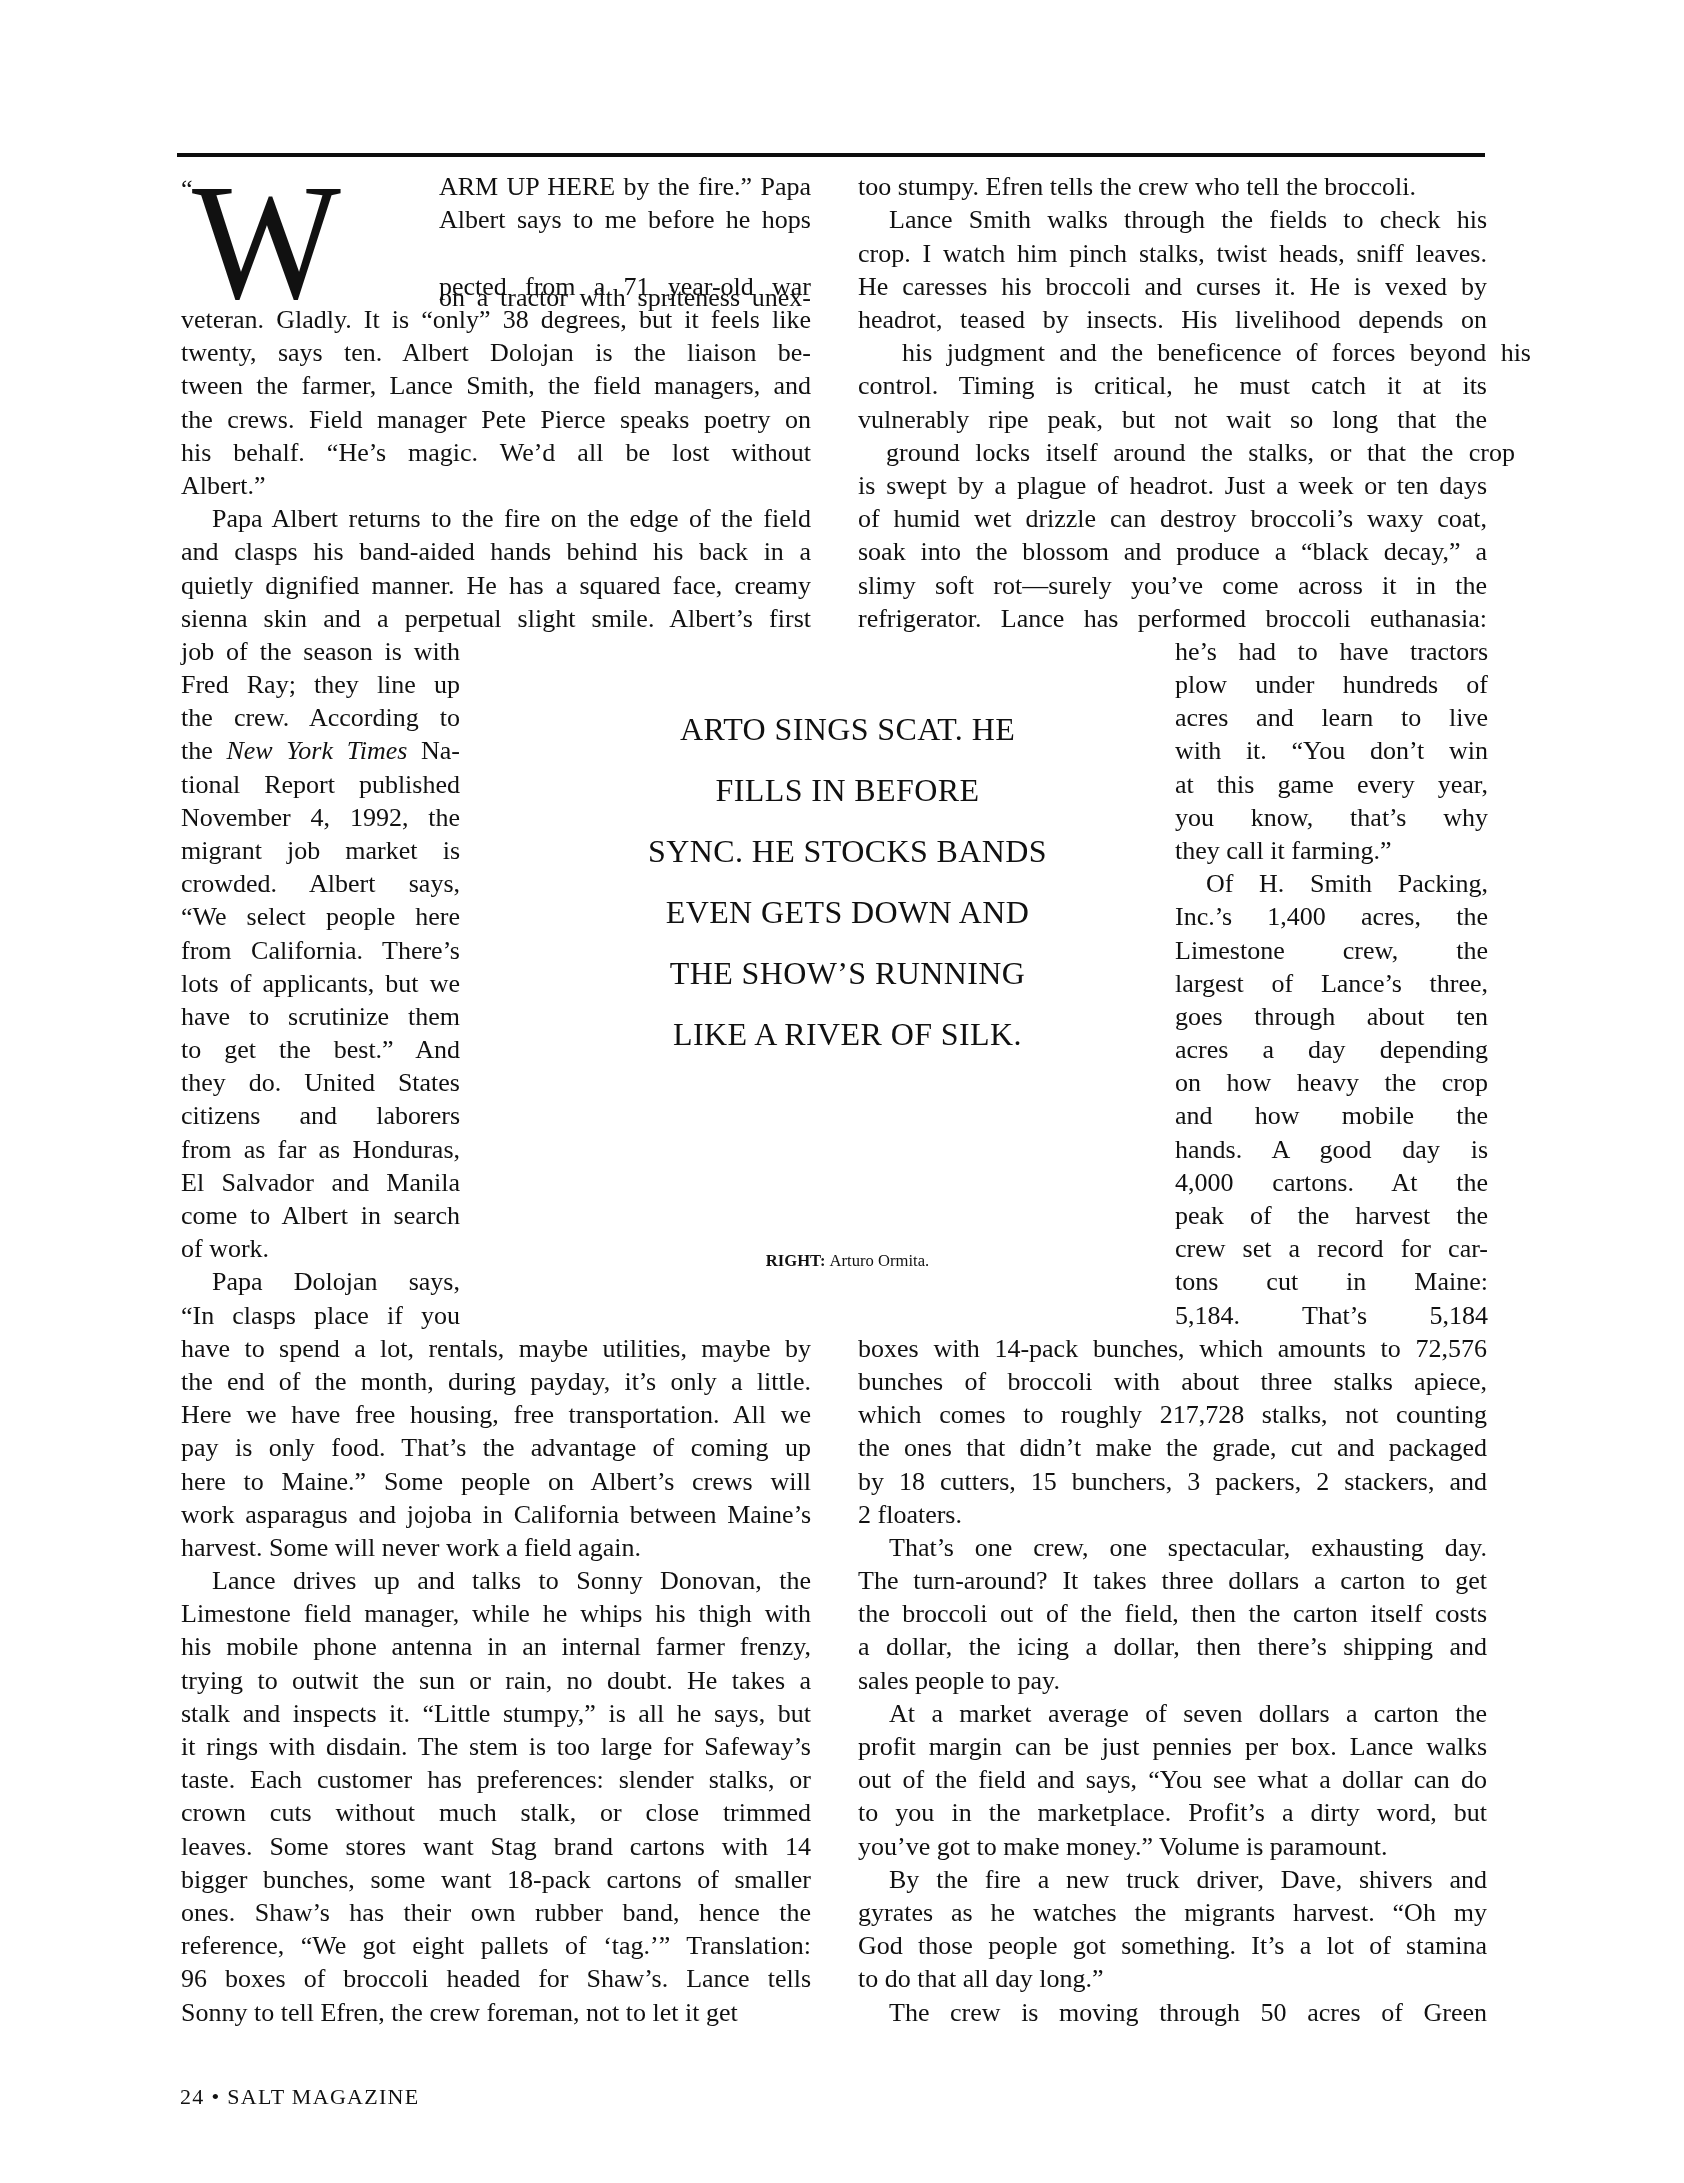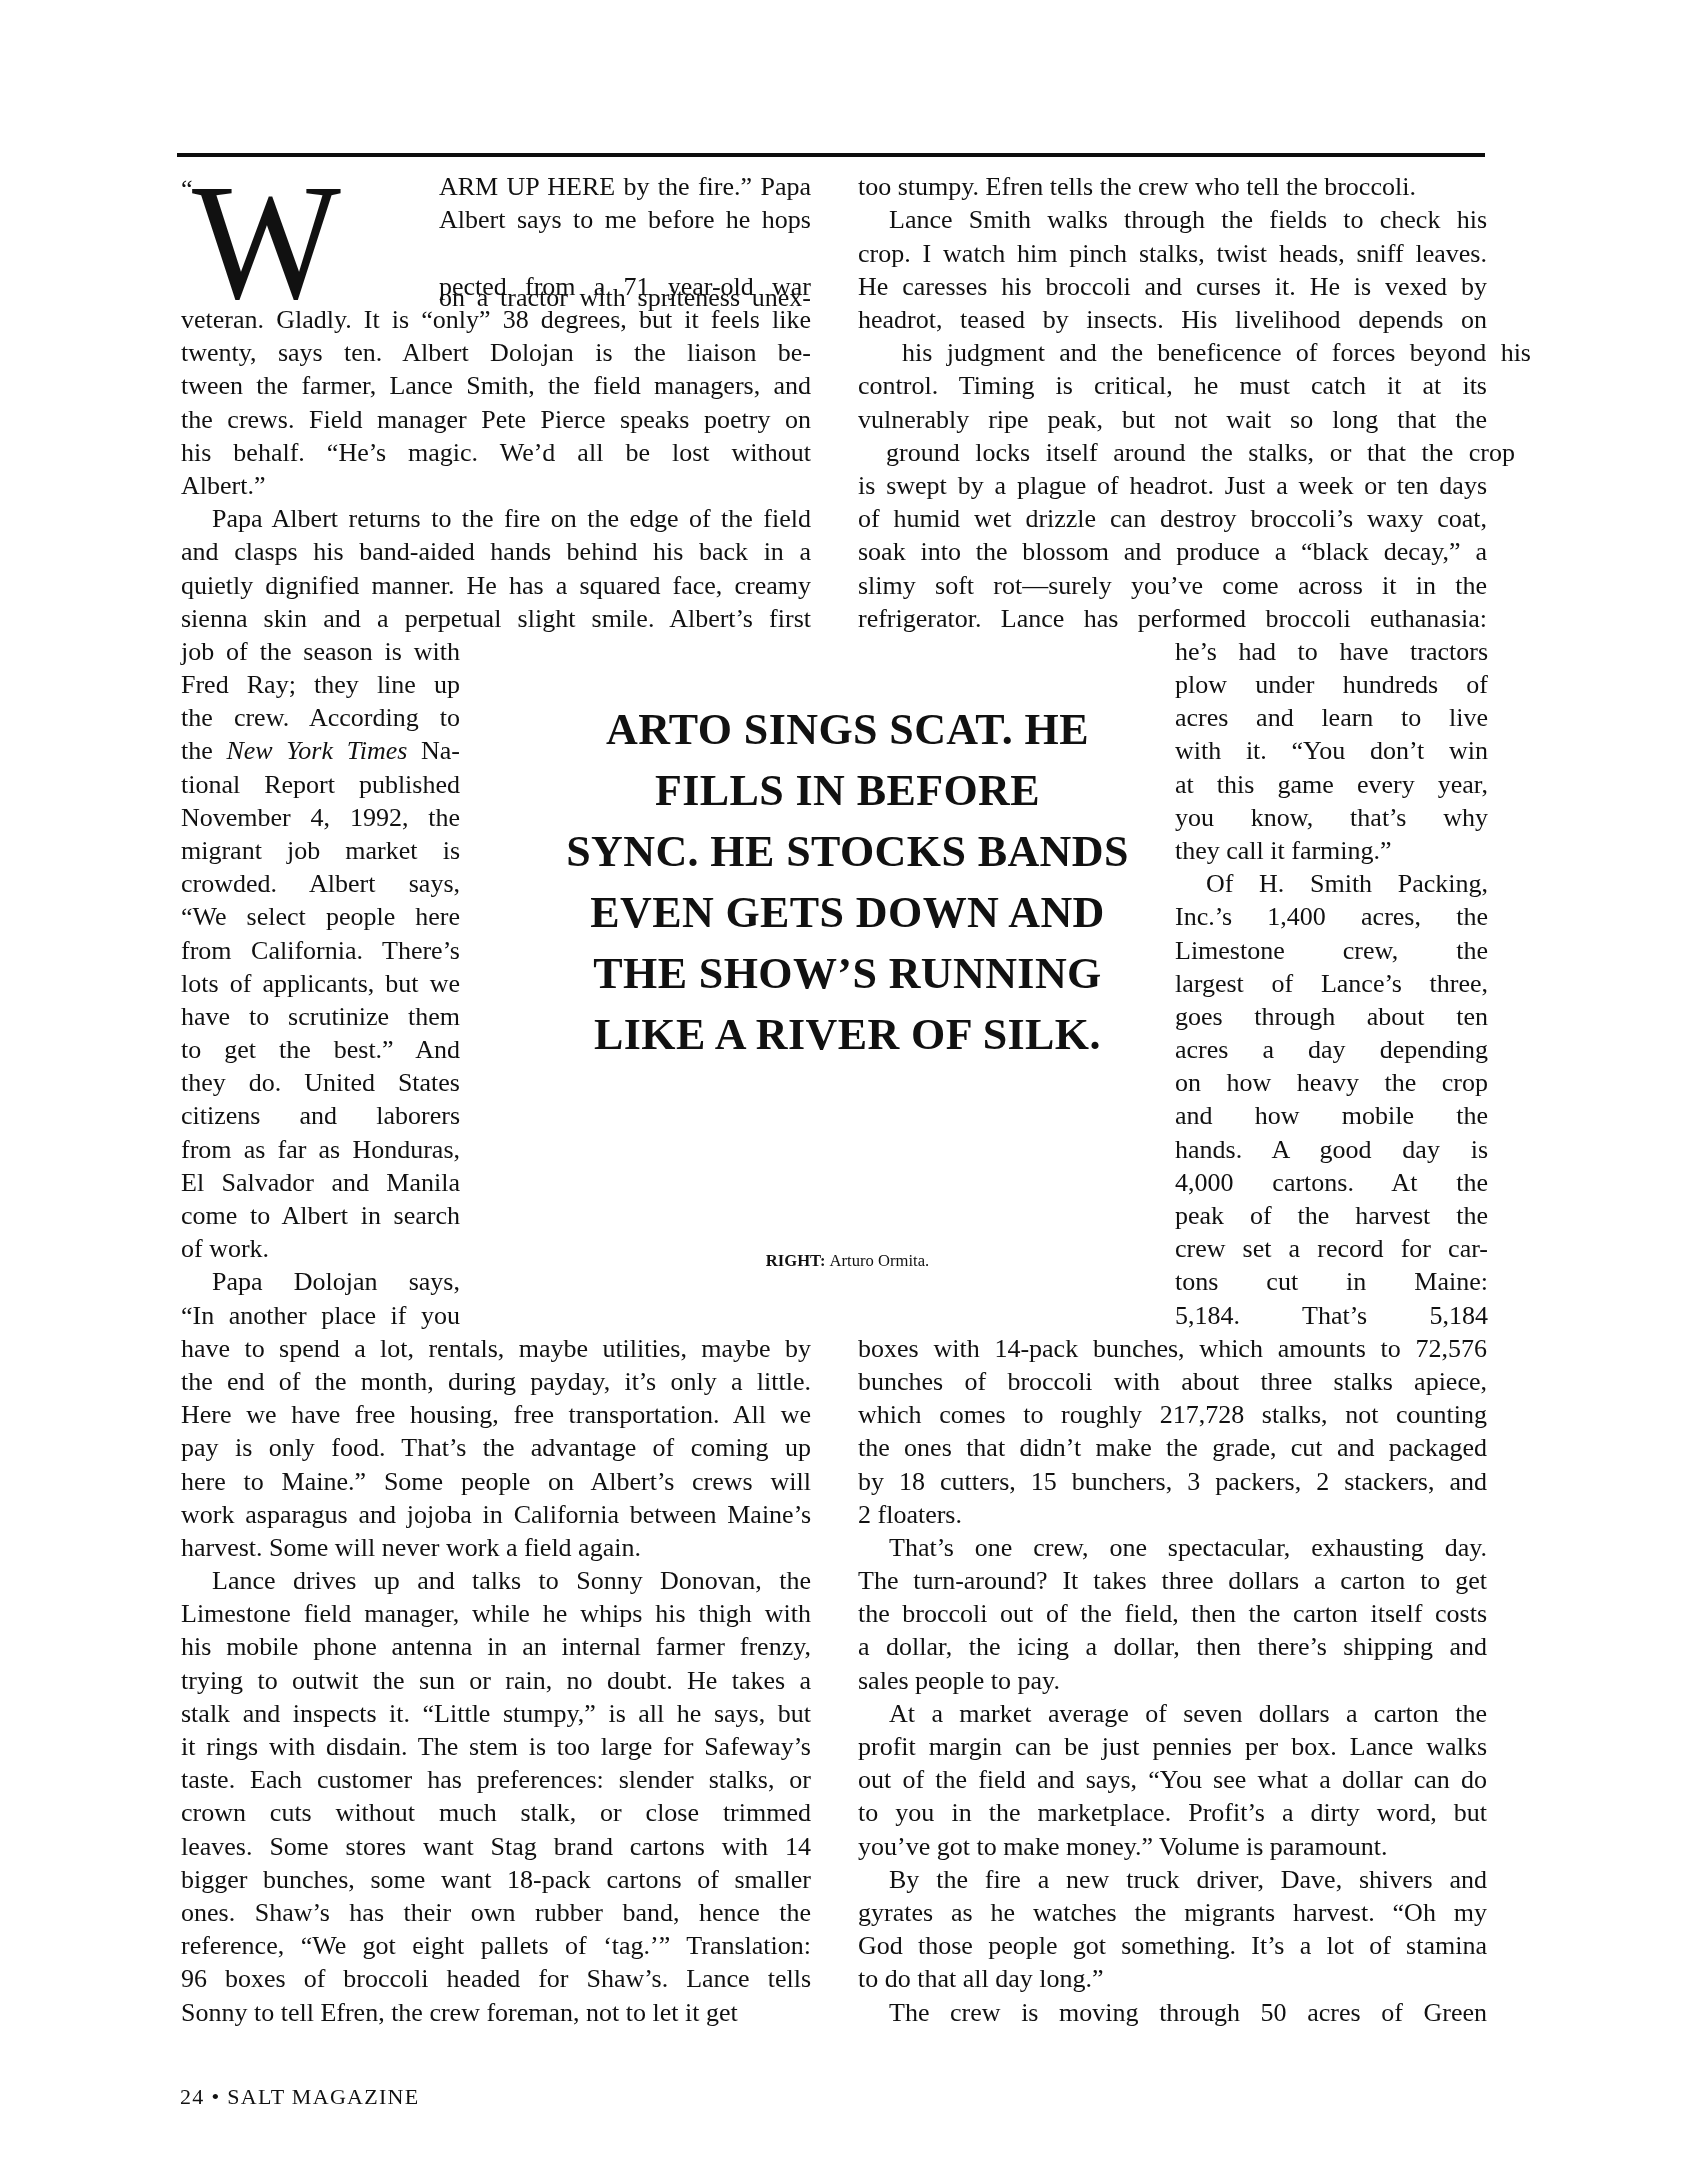--- a/index.html
+++ b/index.html
@@ -5,21 +5,21 @@
   html, body { margin:0; padding:0; background:#ffffff; }
   body { width:1684px; height:2183px; position:relative; overflow:hidden; font-family:"Liberation Serif","DejaVu Serif",serif; color:#111; }
   .rule { position:absolute; left:177px; top:153px; width:1308px; height:3.9px; background:#0d0d0d; }
   .ln { position:absolute; height:33px; line-height:33px; font-size:26px; white-space:nowrap; text-align:justify; text-align-last:justify; overflow:visible; }
   .ln.last { text-align-last:left; }
   .ln.ind { text-indent:31px; }
   .ln i { font-style:italic; }
   .drop-quote { position:absolute; left:181px; top:172px; font-size:26px; line-height:33px; }
   .dropcap { position:absolute; left:192px; top:177px; font-size:166px; line-height:131px; font-family:"Liberation Serif","DejaVu Serif",serif; transform:scaleX(0.95); transform-origin:left top; }
   .pull { position:absolute; left:509px; top:699px; width:677px; text-align:center; }
-  .pull .pl { height:61px; line-height:61px; font-size:44px; font-weight:bold; letter-spacing:0.4px; white-space:nowrap; }
+  .pull .pl { height:61px; line-height:61px; font-size:32px; font-weight:normal; letter-spacing:0.4px; white-space:nowrap; }
   .caption { position:absolute; left:509px; top:1248px; width:677px; text-align:center; font-size:16.6px; line-height:26px; font-weight:bold; }
   .caption .cap-name { font-weight:normal; }
   .footer { position:absolute; left:180px; top:2083px; font-size:22px; letter-spacing:1.3px; line-height:28px; }
 </style>
 </head>
 <body>
 
 <div>
   <div class="rule"></div>
 
@@ -54,21 +54,21 @@
       <div class="ln" style="left: 181px; top: 967px; width: 279px;">lots of applicants, but we</div>
       <div class="ln" style="left: 181px; top: 1000px; width: 279px;">have to scrutinize them</div>
       <div class="ln" style="left: 181px; top: 1033px; width: 279px;">to get the best.” And</div>
       <div class="ln" style="left: 181px; top: 1066px; width: 279px;">they do. United States</div>
       <div class="ln" style="left: 181px; top: 1099px; width: 279px;">citizens and laborers</div>
       <div class="ln" style="left: 181px; top: 1133px; width: 279px;">from as far as Honduras,</div>
       <div class="ln" style="left: 181px; top: 1166px; width: 279px;">El Salvador and Manila</div>
       <div class="ln" style="left: 181px; top: 1199px; width: 279px;">come to Albert in search</div>
       <div class="ln last" style="left: 181px; top: 1232px; width: 279px;">of work.</div>
       <div class="ln ind" style="left: 181px; top: 1265px; width: 279px;">Papa Dolojan says,</div>
-      <div class="ln" style="left: 181px; top: 1299px; width: 279px;">“In another place if you</div>
+      <div class="ln" style="left: 181px; top: 1299px; width: 279px;">“In clasps place if you</div>
       <div class="ln" style="left: 181px; top: 1332px; width: 630px;">have to spend a lot, rentals, maybe utilities, maybe by</div>
       <div class="ln" style="left: 181px; top: 1365px; width: 630px;">the end of the month, during payday, it’s only a little.</div>
       <div class="ln" style="left: 181px; top: 1398px; width: 630px;">Here we have free housing, free transportation. All we</div>
       <div class="ln" style="left: 181px; top: 1431px; width: 630px;">pay is only food. That’s the advantage of coming up</div>
       <div class="ln" style="left: 181px; top: 1465px; width: 630px;">here to Maine.” Some people on Albert’s crews will</div>
       <div class="ln" style="left: 181px; top: 1498px; width: 630px;">work asparagus and jojoba in California between Maine’s</div>
       <div class="ln last" style="left: 181px; top: 1531px; width: 630px;">harvest. Some will never work a field again.</div>
       <div class="ln ind" style="left: 181px; top: 1564px; width: 630px;">Lance drives up and talks to Sonny Donovan, the</div>
       <div class="ln" style="left: 181px; top: 1597px; width: 630px;">Limestone field manager, while he whips his thigh with</div>
       <div class="ln" style="left: 181px; top: 1630px; width: 630px;">his mobile phone antenna in an internal farmer frenzy,</div>

